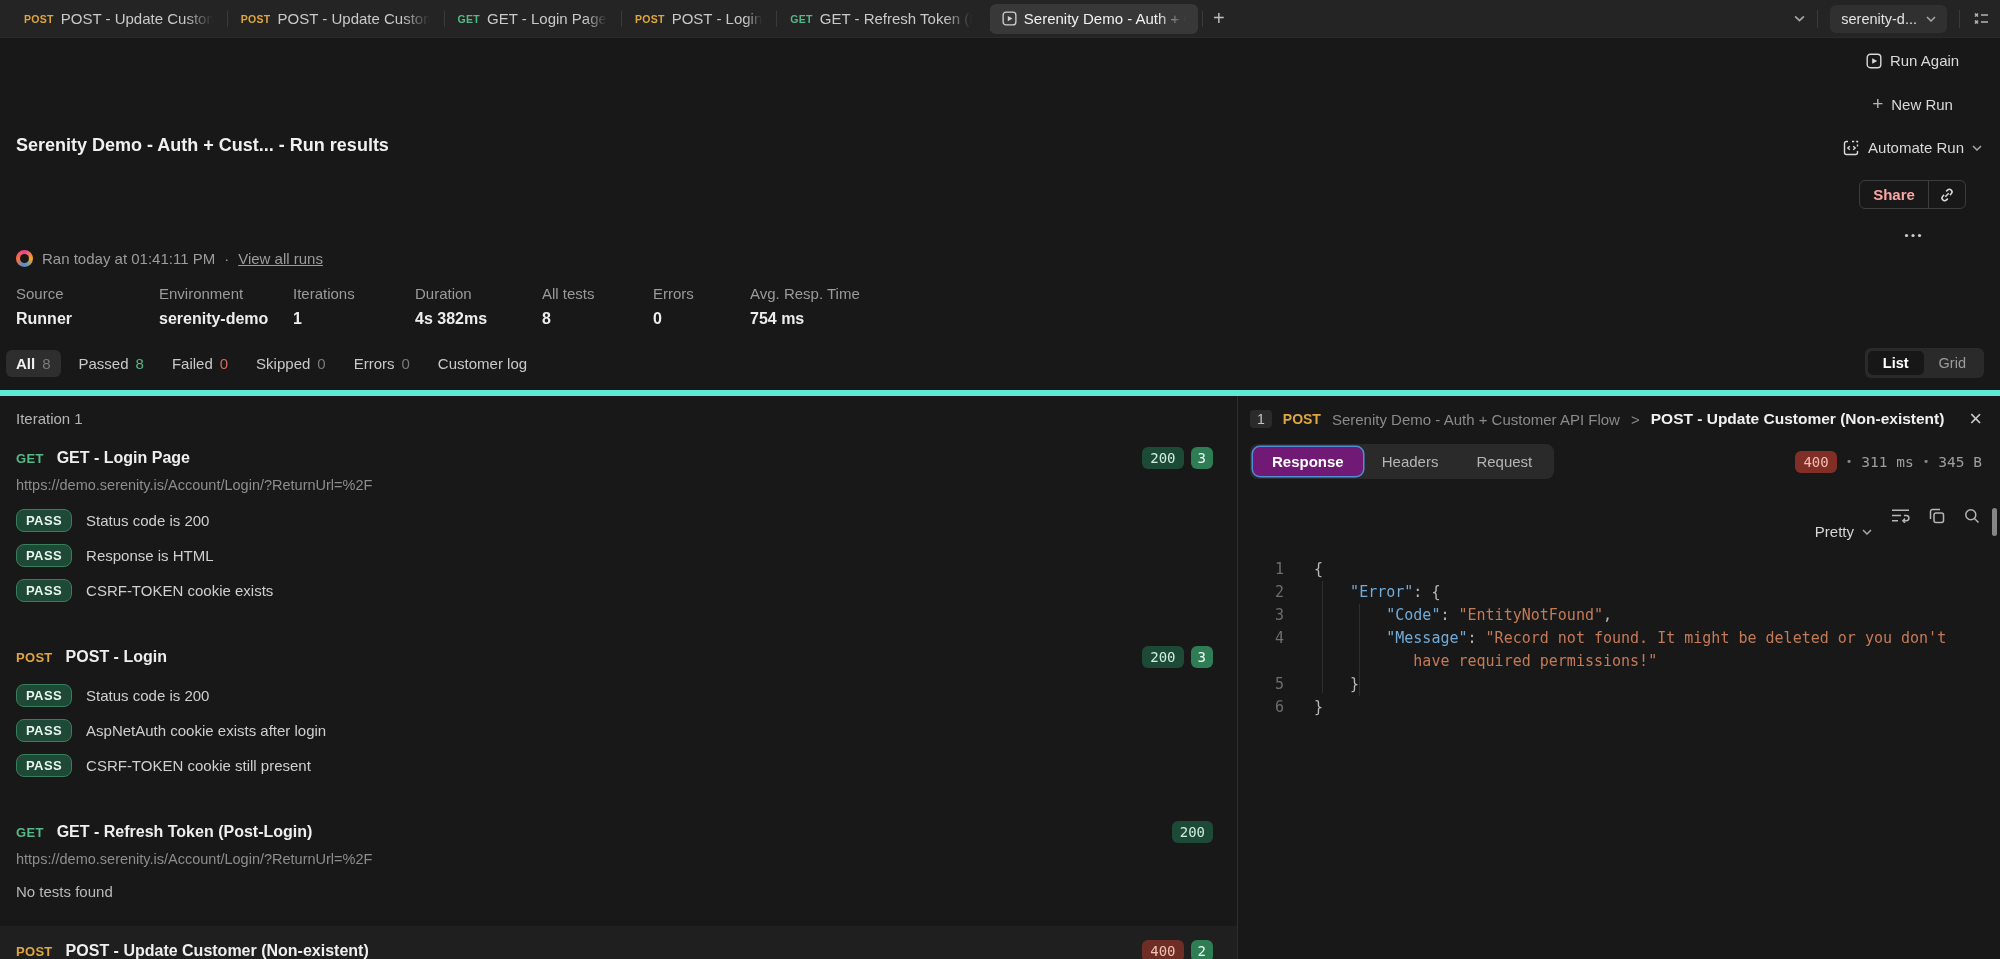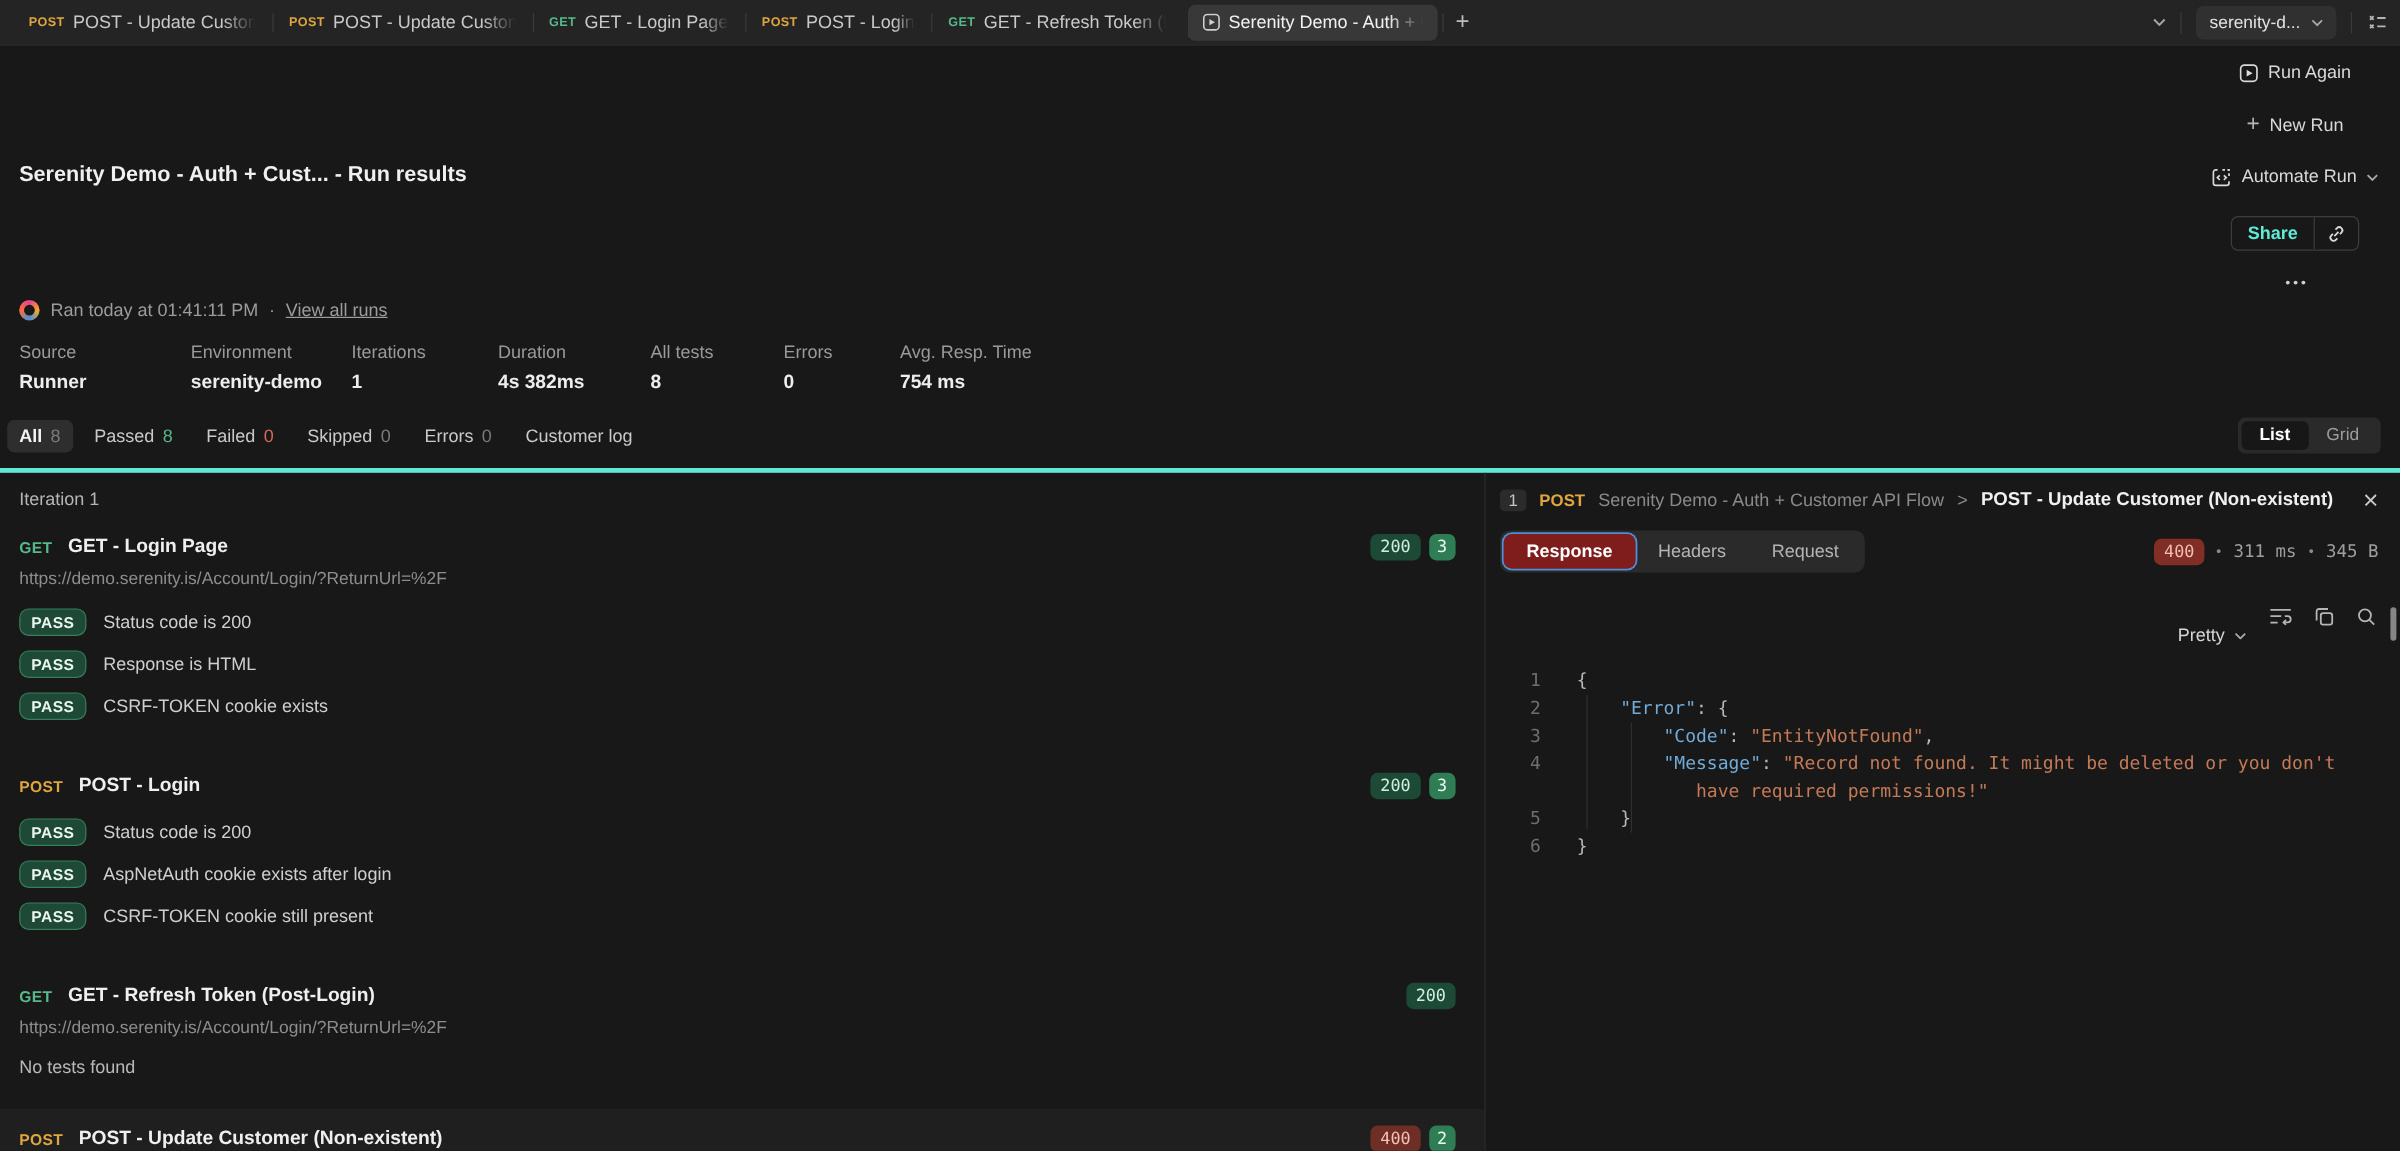--- a/index.html
+++ b/index.html
@@ -24,39 +24,39 @@
   .icon-btn { display:flex; align-items:center; justify-content:center; color:#b5b5b5; cursor:default; }
   .vdiv { width:1px; height:18px; background:#3a3a3a; }
   .env-select { background:#303030; border-radius:6px; padding:6px 11px; display:flex; align-items:center; gap:9px; color:#e3e3e3; font-size:14.5px; }
 
   
   .runhdr { display:flex; align-items:center; padding:14px 18px 0 16px; }
   .runhdr-title { font-size:18px; font-weight:700; color:#f0f0f0; }
   .runhdr-actions { margin-left:auto; display:flex; align-items:center; gap:24px; color:#d9d9d9; font-size:15px;flex-direction:column; }
   .act { display:flex; align-items:center; gap:8px; }
   .share-group { display:flex; align-items:stretch; border:1px solid #3d3d3d; border-radius:6px; overflow:hidden; }
-  .share-btn { padding:5px 13px; font-weight:700; color:#5eead4; }
+  .share-btn { padding:5px 13px; font-weight:700; color:#fca5a5; }
   .share-sep { width:1px; background:#3d3d3d; }
   .share-link { padding:5px 10px; display:flex; align-items:center; }
 
   .runmeta { display:flex; align-items:center; gap:9px; padding:12px 16px 2px; color:#9c9c9c; font-size:15px; }
   .runner-logo { width:17px; height:17px; border-radius:50%; position:relative;
     background:conic-gradient(#e84393,#f5a623,#4a90d9,#ff6c37,#e84393); }
   .runner-logo::after { content:""; position:absolute; inset:4px; border-radius:50%; background:#181818; }
   .viewall { text-decoration:underline; color:#9c9c9c; cursor:pointer; }
 
   
   .stats { display:flex; padding:16px 16px 20px; }
   .stat .s-label { font-size:15px; color:#9a9a9a; }
   .stat .s-value { font-size:16px; color:#ededed; font-weight:600; margin-top:8px; }
   .stat:nth-child(1){width:143px}.stat:nth-child(2){width:134px}.stat:nth-child(3){width:122px}
   .stat:nth-child(4){width:127px}.stat:nth-child(5){width:111px}.stat:nth-child(6){width:97px}
 
   
-  .filterbar { display:flex; align-items:center; padding:0 16px 12px; gap:28px; font-size:15px; border-bottom:4px solid #5eead4; }
+  .filterbar { display:flex; align-items:center; padding:0 16px 12px; gap:28px; font-size:15px; border-bottom:6px solid #5eead4; }
   .filter { display:flex; gap:7px; color:#c9c9c9; cursor:default; }
   .f-all { background:#2e2e2e; border-radius:6px; padding:5px 10px; margin:-5px -10px; color:#f2f2f2; font-weight:700; }
   .f-count { color:#7a7a7a; font-weight:400; }
   .c-green { color:#58b488; } .c-red { color:#d4695f; }
   .view-toggle { margin-left:auto; background:#2a2a2a; border-radius:6px; padding:3px; display:flex; font-size:14.5px; }
   .vt-seg { padding:4px 15px; border-radius:5px; color:#9c9c9c; }
   .vt-active { background:#171717; color:#ffffff; font-weight:700; }
 
   
   .content { display:flex; height:723px; }
@@ -86,21 +86,21 @@
   .idx-badge { background:#2b2b2b; border-radius:4px; padding:1px 7px; color:#c4c4c4; font-size:14px; }
   .d-method { font-size:14px; font-weight:700; }
   .d-collection { color:#8a8a8a; font-size:15px; white-space:nowrap; }
   .d-sep { color:#8a8a8a; }
   .d-name { color:#f0f0f0; font-size:15.5px; font-weight:700; white-space:nowrap; overflow:hidden; }
   .d-close { margin-left:auto; font-size:22px; color:#c9c9c9; line-height:1; cursor:pointer; }
 
   .resp-tabs-row { display:flex; align-items:center; padding:10px 18px 8px 12px; }
   .resp-tabs { background:#2a2a2a; border-radius:8px; padding:3px; display:flex; }
   .rtab { padding:6px 19px; font-size:15px; color:#b5b5b5; border-radius:7px; }
-  .rtab-active { background:#7f1d1d; color:#ffffff; box-shadow:0 0 0 1.5px #4c8fd6; font-weight:700; }
+  .rtab-active { background:#701a75; color:#ffffff; box-shadow:0 0 0 1.5px #4c8fd6; font-weight:700; }
   .resp-meta { margin-left:auto; display:flex; align-items:center; gap:9px; font-family:"DejaVu Sans Mono", monospace; font-size:14.5px; color:#9e9e9e; }
   .resp-status { background:#802e26; color:#f2beb2; border-radius:6px; padding:3px 8px; font-size:14px; }
   .meta-dot { font-size:11px; color:#8a8a8a; }
 
   .resp-toolbar { display:flex; justify-content:flex-end; align-items:center; gap:19px; padding:4px 20px 12px; color:#d6d6d6; }
   .pretty-sel { display:flex; align-items:center; gap:8px; font-size:15px;margin-top:32px; }
 
   .code-area { flex:1; position:relative; padding-top:6px; font-family:"DejaVu Sans Mono", monospace; font-size:15px; line-height:23px; }
   .code-line { display:flex; }
   .ln { width:62px; padding-right:16px; text-align:right; color:#6e6e6e; flex-shrink:0; }

